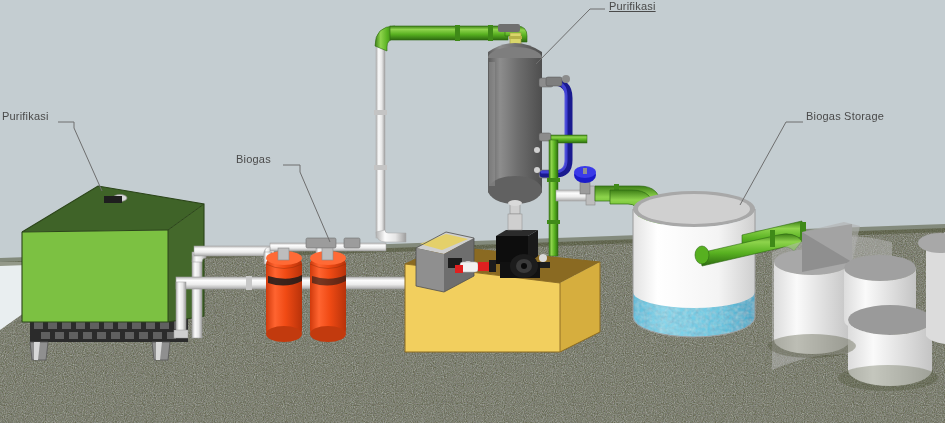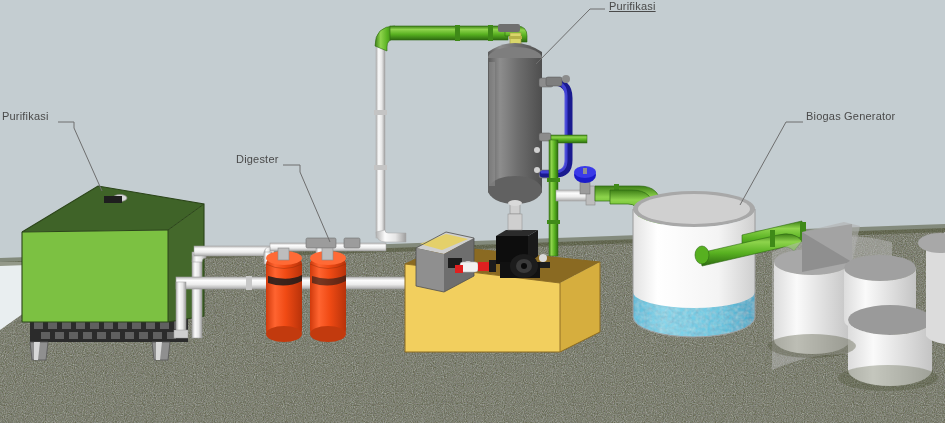--- a/index.html
+++ b/index.html
@@ -365,17 +365,17 @@
 
     <g fill="none" stroke="#6e6e6e" stroke-width="1">
       <polyline points="58,122 74,122 74,128 102,191"></polyline>
       <polyline points="283,165 300,165 300,172 330,242"></polyline>
       <polyline points="605,9 590,9 536,64"></polyline>
       <polyline points="803,122 786,122 740,205"></polyline>
     </g>
   </svg>
 
   <div class="lbl" style="left:2px;top:110px;">Purifikasi</div>
-  <div class="lbl" style="left:236px;top:153px;">Digester</div>
+  <div class="lbl" style="left:236px;top:153px;">Biogas</div>
   <div class="lbl" style="left:609px;top:0px;text-decoration:underline;">Purifikasi</div>
-  <div class="lbl" style="left:806px;top:110px;">Biogas Generator</div>
+  <div class="lbl" style="left:806px;top:110px;">Biogas Storage</div>
 
 </div>
 
 </body></html>

